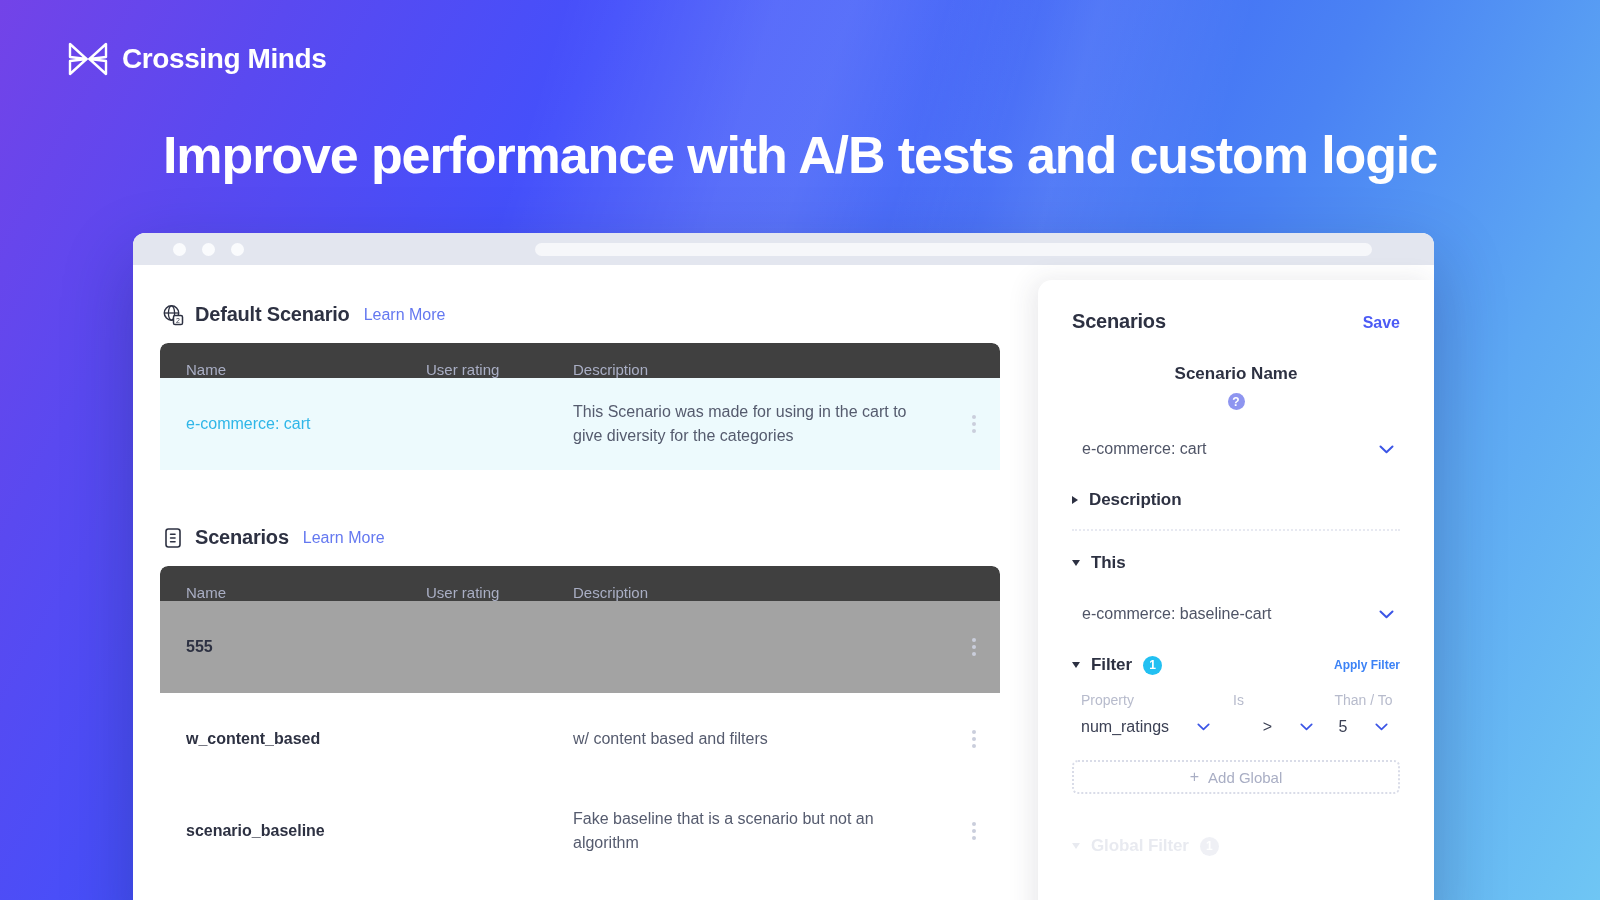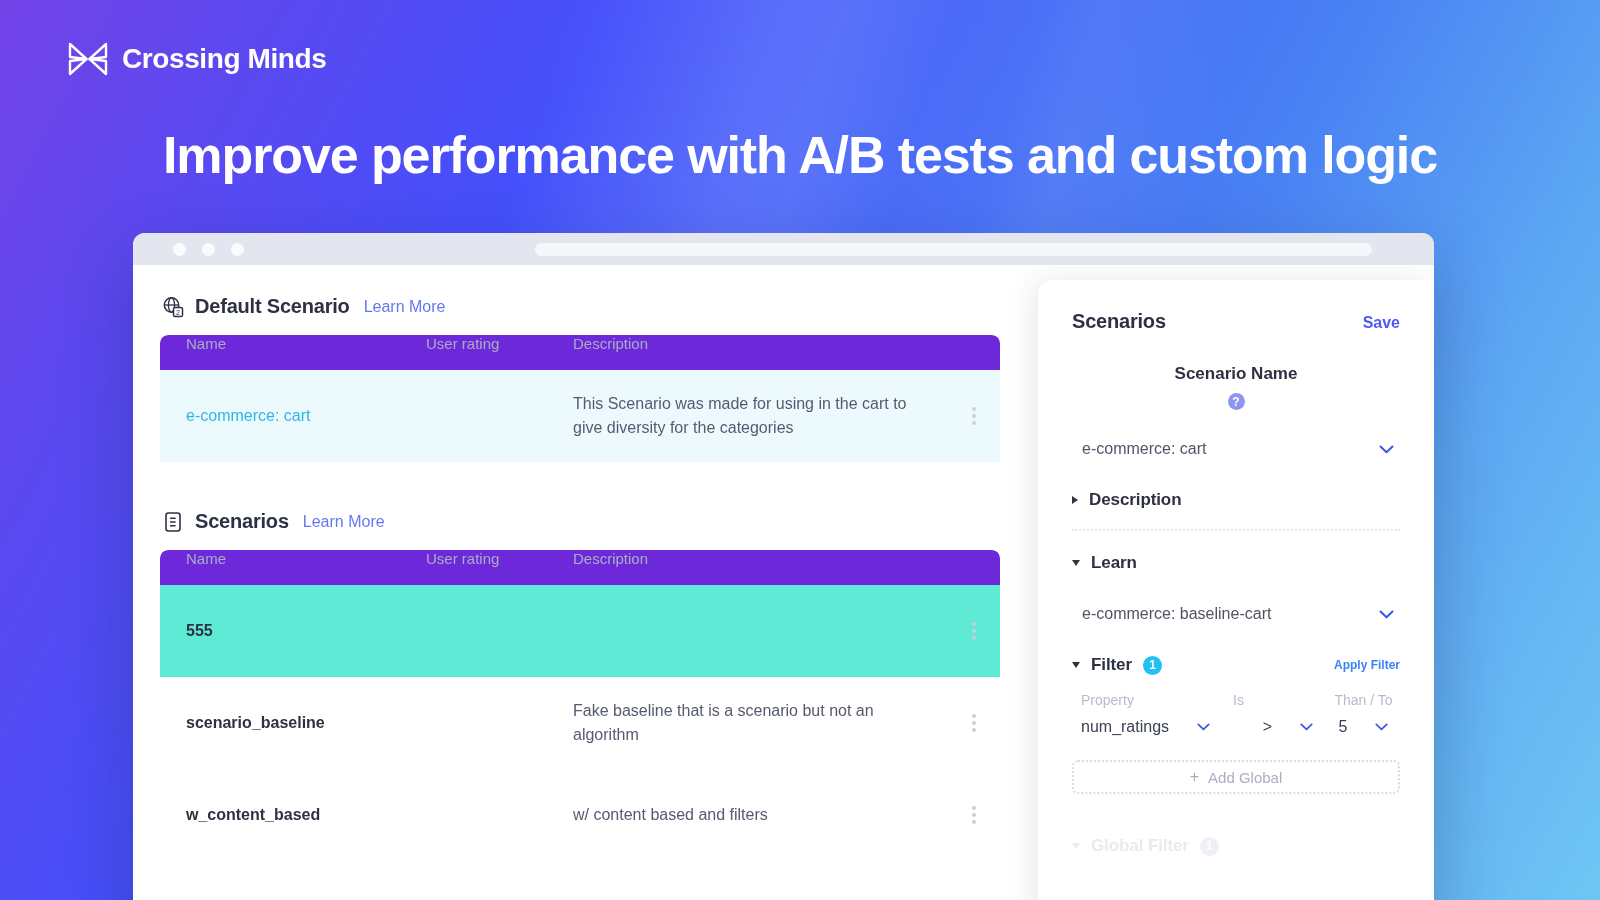--- a/index.html
+++ b/index.html
@@ -129,62 +129,63 @@
     padding: 30px 27px 0 27px;
     position: relative;
   }
 
   .section-head {
     display: flex;
     align-items: center;
     gap: 11px;
     margin-bottom: 17px;
     padding-left: 2px;
+    margin-top: 8px;
   }
   .section-icon { width: 22px; height: 22px; display: block; flex: none; }
   .section-title {
     font-size: 20px;
     font-weight: 700;
     color: #2D3142;
     letter-spacing: -0.2px;
   }
   .learn-more {
     font-size: 16px;
     color: #6478F0;
     margin-left: 3px;
     cursor: pointer;
   }
 
   .table { width: 840px; border-radius: 8px 8px 0 0; overflow: hidden; }
   .thead {
     display: flex;
-    background: #6d28d9;
+    background: #404040;
     height: 35px;
-    align-items: flex-start;
+    align-items: flex-end;
     padding: 0 26px;
     border-radius: 8px 8px 0 0;
   }
   .th {
     font-size: 15px;
     color: #A9AEC4;
     font-weight: 400;
   }
   .col-name  { width: 240px; flex: none; }
   .col-rate  { width: 147px; flex: none; }
   .col-desc  { flex: 1; }
 
   .trow {
     display: flex;
     align-items: center;
     padding: 0 26px;
     min-height: 92px;
     position: relative;
   }
   .trow.highlight { background: #EDFAFD; }
-  .trow.shaded    { background: #5eead4; }
+  .trow.shaded    { background: #a3a3a3; }
   .cell-name {
     width: 240px; flex: none;
     font-size: 16px;
     font-weight: 700;
     color: #2D3142;
   }
   .cell-name.link { color: #2FB6E8; font-weight: 400; }
   .cell-rate { width: 147px; flex: none; }
   .cell-desc {
     flex: 1;
@@ -472,34 +473,34 @@
             <span class="cell-rate"></span>
             <span class="cell-desc"></span>
             <span class="kebab">
                 <i></i>
                 <i></i>
                 <i></i>
               </span>
           </div>
 
           <div class="trow">
+            <span class="cell-name">w_content_based</span>
+            <span class="cell-rate"></span>
+            <span class="cell-desc">w/ content based and filters</span>
+            <span class="kebab">
+                <i></i>
+                <i></i>
+                <i></i>
+              </span>
+          </div>
+
+          <div class="trow">
             <span class="cell-name">scenario_baseline</span>
             <span class="cell-rate"></span>
             <span class="cell-desc">Fake baseline that is a scenario but not an algorithm</span>
-            <span class="kebab">
-                <i></i>
-                <i></i>
-                <i></i>
-              </span>
-          </div>
-
-          <div class="trow">
-            <span class="cell-name">w_content_based</span>
-            <span class="cell-rate"></span>
-            <span class="cell-desc">w/ content based and filters</span>
             <span class="kebab">
                 <i></i>
                 <i></i>
                 <i></i>
               </span>
           </div>
         </div>
       </div>
 
       <div class="panel">
@@ -523,21 +524,21 @@
 
         <div class="accordion">
           <span class="tri tri-right"></span>
           <span class="acc-title">Description</span>
         </div>
 
         <div class="divider-dotted"></div>
 
         <div class="accordion">
           <span class="tri tri-down"></span>
-          <span class="acc-title">Learn</span>
+          <span class="acc-title">This</span>
         </div>
 
         <div class="select" style="margin-top:28px;">
           <span class="select-value">e-commerce: baseline-cart</span>
           <svg class="chev" viewBox="0 0 15 9">
             <path d="M1.5 1.5 L7.5 7.2 L13.5 1.5" fill="none" stroke="#3B55E6" stroke-width="2" stroke-linecap="round" stroke-linejoin="round"></path>
           </svg>
         </div>
 
         <div class="filter-head">

